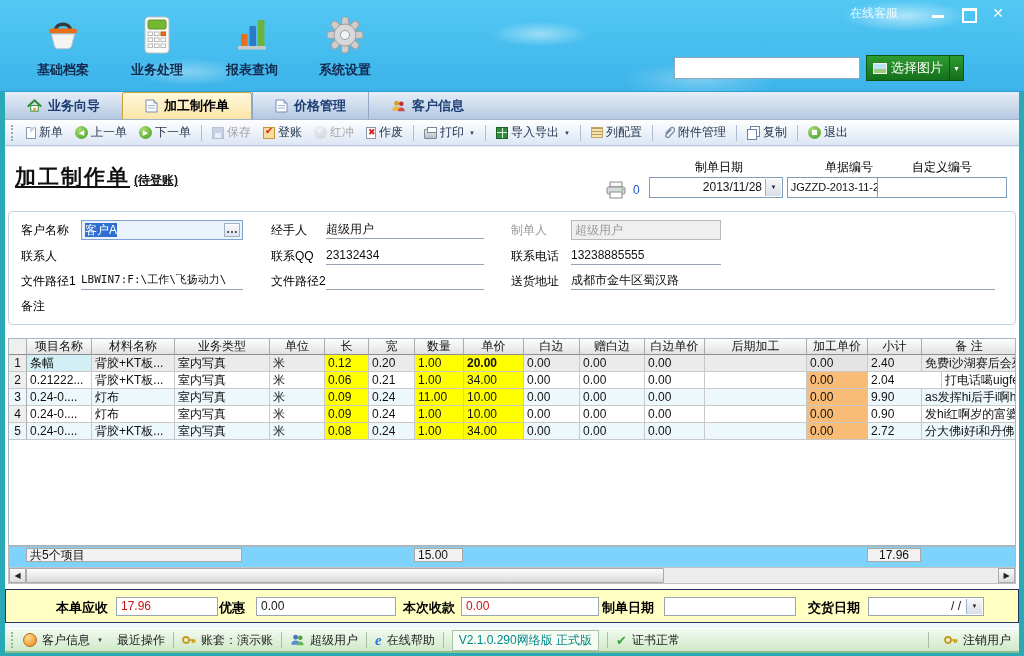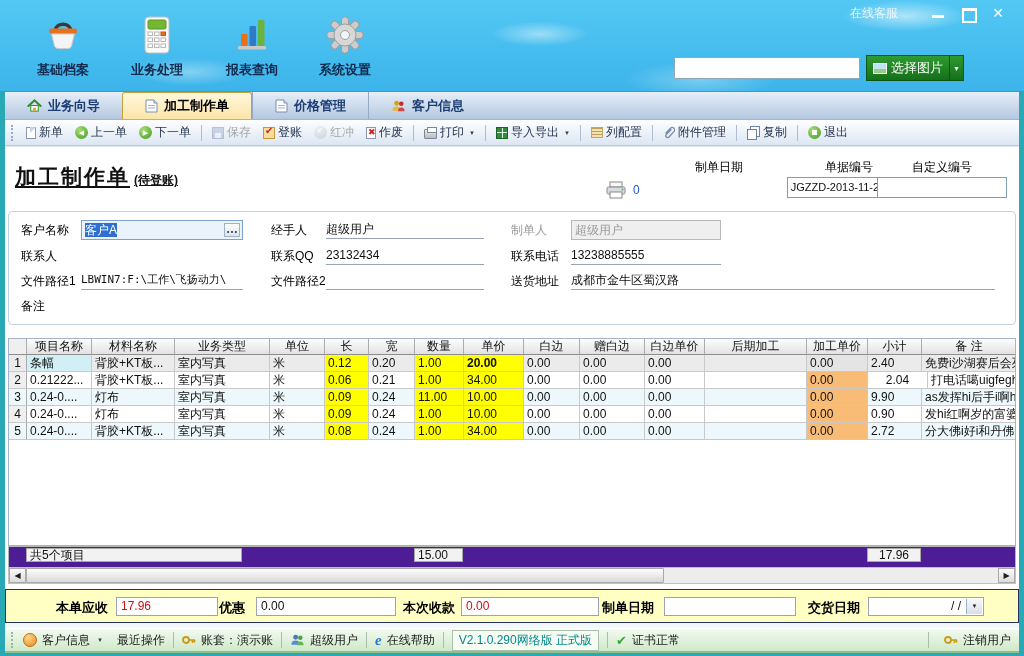--- a/index.html
+++ b/index.html
@@ -102,21 +102,21 @@
   .gc { flex:none; height:17px; line-height:16px; padding:0 3px; font-size:12px; border-right:1px solid #C9C9C9; border-bottom:1px solid #C9C9C9; overflow:hidden; white-space:nowrap; }
   .gh .gc { height:16px; line-height:15px; background:linear-gradient(#FDFDFD,#E2E2E2); border-right:1px solid #ABABAB; border-bottom:1px solid #8E8E8E; text-align:center; padding:0 1px; }
   .gc.idx { background:#EFEFEF; text-align:center; border-right:1px solid #ABABAB; padding:0; }
   .gr.alt .gc { background:#EDF8FD; }
   .gr.sel .gc { background:#EBEBEB; }
   .gr .gc.yl { background:#FFFF00; }
   .gr .gc.or { background:#F8BC77; }
   .gr.sel .gc.or { background:#E4E4E4; }
   .gr.sel .gc.cursor { background:#D2EFF5; }
 
-  .summary-row { position:absolute; left:3px; top:399px; width:1008px; height:32px; background:#4c1d95; border:1px solid #B5B5B5;padding-left:8px; }
+  .summary-row { position:absolute; left:3px; top:399px; width:1008px; height:32px; background:#7dd3fc; border:1px solid #B5B5B5;padding-left:8px; }
   .sbox { position:absolute; top:1px; height:14px; background:#F2F2F2; border:1px solid #A8A8A8; font-size:12px; line-height:12px; padding:0 3px; white-space:nowrap; overflow:hidden; }
 
   .hscroll { position:absolute; left:3px; top:420px; width:1008px; height:17px; background:#EDEDED; border:1px solid #C2C2C2; }
   .harrow { position:absolute; top:0; width:17px; height:15px; background:linear-gradient(#FAFAFA,#DCDCDC); border:1px solid #AAA; font-size:8px; text-align:center; line-height:14px; color:#222; }
   .hthumb { position:absolute; left:17px; top:0; width:638px; height:15px; background:linear-gradient(#FDFDFD,#D9D9D9); border:1px solid #AAA; border-radius:1px; }
 
   
   .pay-panel { position:relative; height:34px; background:#FFFFC4; border:1px solid #24335F; }
   .plabel { position:absolute; top:9px; font-size:13px; font-weight:bold; color:#000; white-space:nowrap; }
   .pinput { position:absolute; top:7px; height:19px; background:#FFF; border:1px solid #9AA4B2; font-size:12px; line-height:17px; padding:0 4px; }
@@ -326,20 +326,24 @@
         <svg width="22" height="18" viewBox="0 0 22 18">
           <rect x="5" y="1" width="12" height="5" fill="#F8F8F8" stroke="#888"></rect>
           <rect x="2" y="6" width="18" height="7" rx="1.5" fill="#D8DCE0" stroke="#888"></rect>
           <rect x="5" y="11" width="12" height="6" fill="#FFF" stroke="#888"></rect>
           <circle cx="17.5" cy="8.5" r="1" fill="#6A6"></circle>
         </svg>
         <span class="cnt">0</span>
       </div>
 
       <div class="hd-label" style="left:644px;width:140px">制单日期</div>
+      <div class="hd-box date-box" style="left:644px;width:134px">
+        <span>2013/11/28</span>
+        <span class="combo-btn">▼</span>
+      </div>
 
       <div class="hd-label" style="left:782px;width:124px">单据编号</div>
       <div class="hd-box num-box" style="left:782px;width:124px"><span>JGZZD-2013-11-28-001</span></div>
 
       <div class="hd-label" style="left:872px;width:130px">自定义编号</div>
       <div class="hd-box" style="left:872px;width:130px"><span></span></div>
 
       <div class="form-panel">
         <span class="flabel" style="left:12px;top:10px">客户名称</span>
         <div class="fbox" style="left:72px;top:8px;width:162px">
@@ -413,21 +417,21 @@
               <div class="gc" style="width: 55px;">米</div>
               <div class="gc yl" style="width: 44px;">0.06</div>
               <div class="gc" style="width: 46px;">0.21</div>
               <div class="gc yl" style="width: 49px;">1.00</div>
               <div class="gc yl" style="width: 60px;">34.00</div>
               <div class="gc" style="width: 56px;">0.00</div>
               <div class="gc" style="width: 65px;">0.00</div>
               <div class="gc" style="width: 60px;">0.00</div>
               <div class="gc" style="width: 102px;"></div>
               <div class="gc or" style="width: 61px;">0.00</div>
-              <div class="gc" style="width: 60px; text-align: center;">2.04</div>
+              <div class="gc" style="width: 74px;">2.04</div>
               <div class="gc" style="width: 95px;">打电话噶uigfeghi</div>
             </div>
             <div class="gr alt">
               <div class="gc idx" style="width: 18px;">3</div>
               <div class="gc" style="width: 65px;">0.24-0....</div>
               <div class="gc" style="width: 83px;">灯布</div>
               <div class="gc" style="width: 95px;">室内写真</div>
               <div class="gc" style="width: 55px;">米</div>
               <div class="gc yl" style="width: 44px;">0.09</div>
               <div class="gc" style="width: 46px;">0.24</div>

